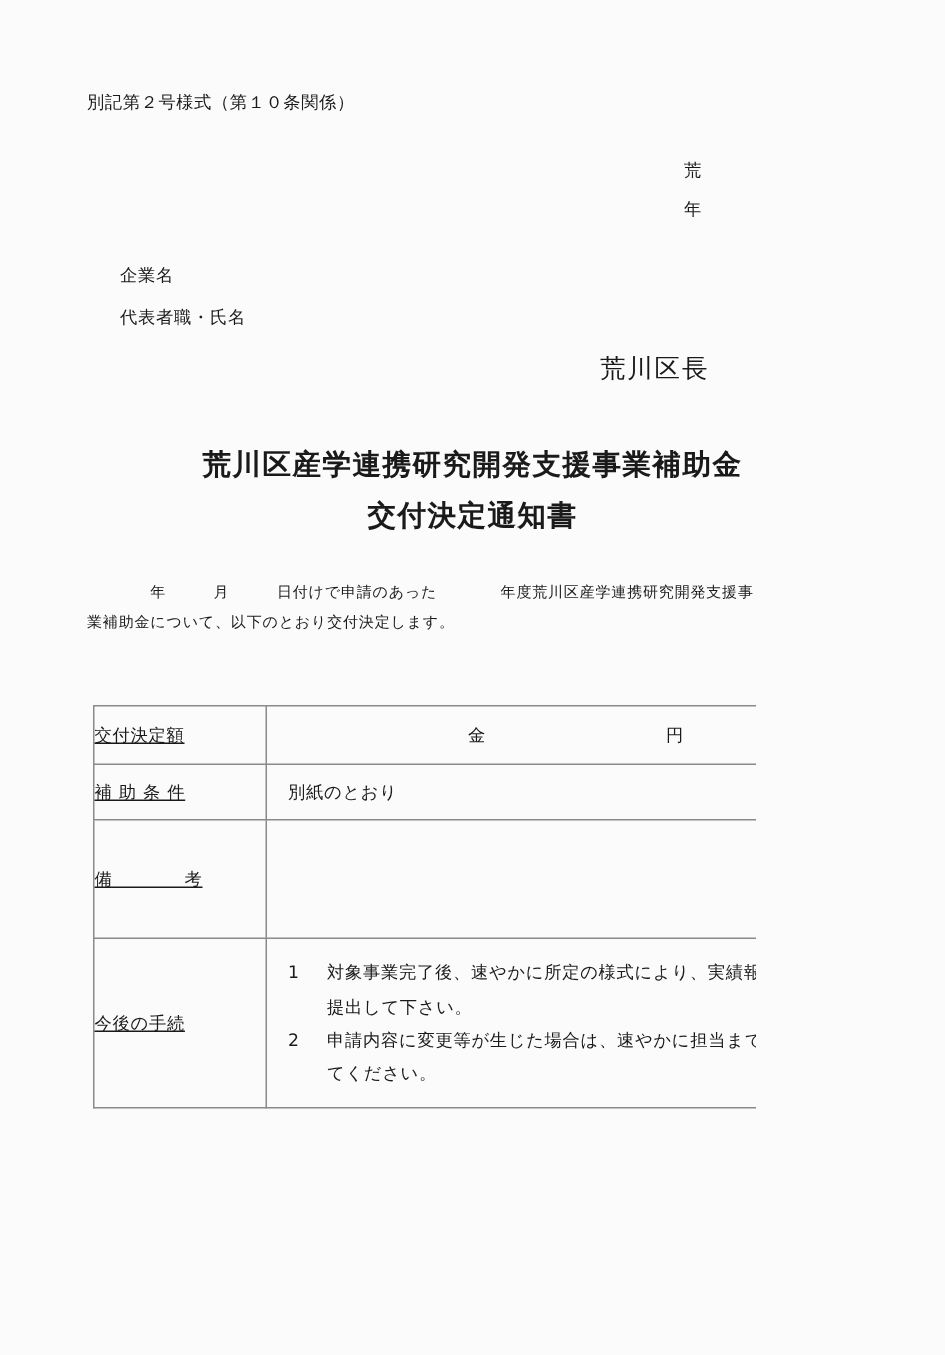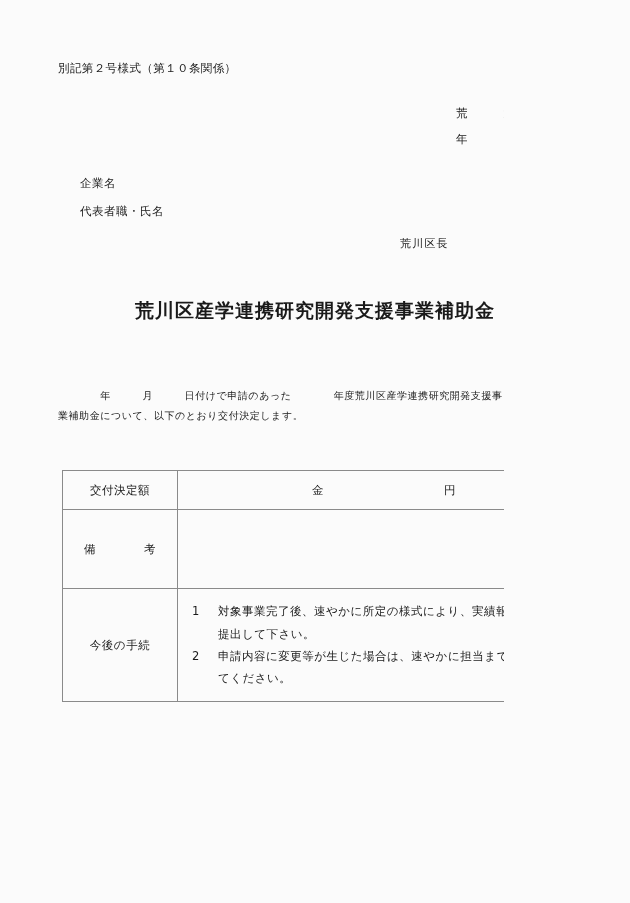--- a/index.html
+++ b/index.html
@@ -52,21 +52,21 @@
     top: 176px;
     font-size: 11.5px;
     letter-spacing: 0.5px;
   }
   #addressee .line { white-space: pre; margin-bottom: 13px; margin-left: 22px; }
 
   
   #issuer {
     left: 400px;
     top: 238px;
-    font-size: 11px;
+    font-size: 17px;
     letter-spacing: 1.2px;
   }
 
   
   #doc-title {
     left: 0;
     top: 301px;
     width: 630px;
     text-align: center;
   }
@@ -100,22 +100,23 @@
   }
   #decision-table td {
     border: 1px solid #8a8a8a;
     font-size: 11.5px;
     letter-spacing: 0.5px;
     vertical-align: middle;
     padding: 0;
   }
   #decision-table td.label {
     width: 114px;
-    text-align: center;
+    text-align: left;
     white-space: pre;
+    text-decoration: underline;
   }
   #decision-table td.value {
     padding-left: 14px;
   }
   #decision-table tr.r-amount td { height: 38px; }
   #decision-table tr.r-conditions td { height: 36px; }
   #decision-table tr.r-remarks td { height: 78px; }
   #decision-table tr.r-procedures td { height: 112px; }
 
   .amount-value {
@@ -157,36 +158,41 @@
 
   <div class="abs" id="addressee">
     <div class="line">企業名</div>
     <div class="line">代表者職・氏名</div>
   </div>
 
   <div class="abs t" id="issuer">荒川区長</div>
 
   <div class="abs" id="doc-title">
     <div class="title-line">荒川区産学連携研究開発支援事業補助金</div>
+    <div class="title-line second">交付決定通知書</div>
   </div>
 
   <div class="abs" id="body-paragraph">
     <span class="ln">　　　　年　　　月　　　日付けで申請のあった　　　　年度荒川区産学連携研究開発支援事</span>
     <span class="ln">業補助金について、以下のとおり交付決定します。</span>
   </div>
 
   <table id="decision-table">
     <tbody>
       <tr class="r-amount">
         <td class="label" style="border-color: rgb(138, 138, 138);">交付決定額</td>
         <td class="value" style="border-color: rgb(138, 138, 138);">
           <span class="amount-value">金　　　　　　　　　　円</span>
         </td>
       </tr>
 
+      <tr class="r-conditions">
+        <td class="label" style="border-color: rgb(138, 138, 138);">補 助 条 件</td>
+        <td class="value" style="border-color: rgb(138, 138, 138);">別紙のとおり</td>
+      </tr>
 
       <tr class="r-remarks">
         <td class="label" style="border-color: rgb(138, 138, 138);">備　　　　考</td>
         <td class="value" style="border-color: rgb(138, 138, 138);"></td>
       </tr>
 
       <tr class="r-procedures">
         <td class="label" style="border-color: rgb(138, 138, 138);">今後の手続</td>
         <td class="value" style="border-color: rgb(138, 138, 138);">
           <ul class="proc-list">

